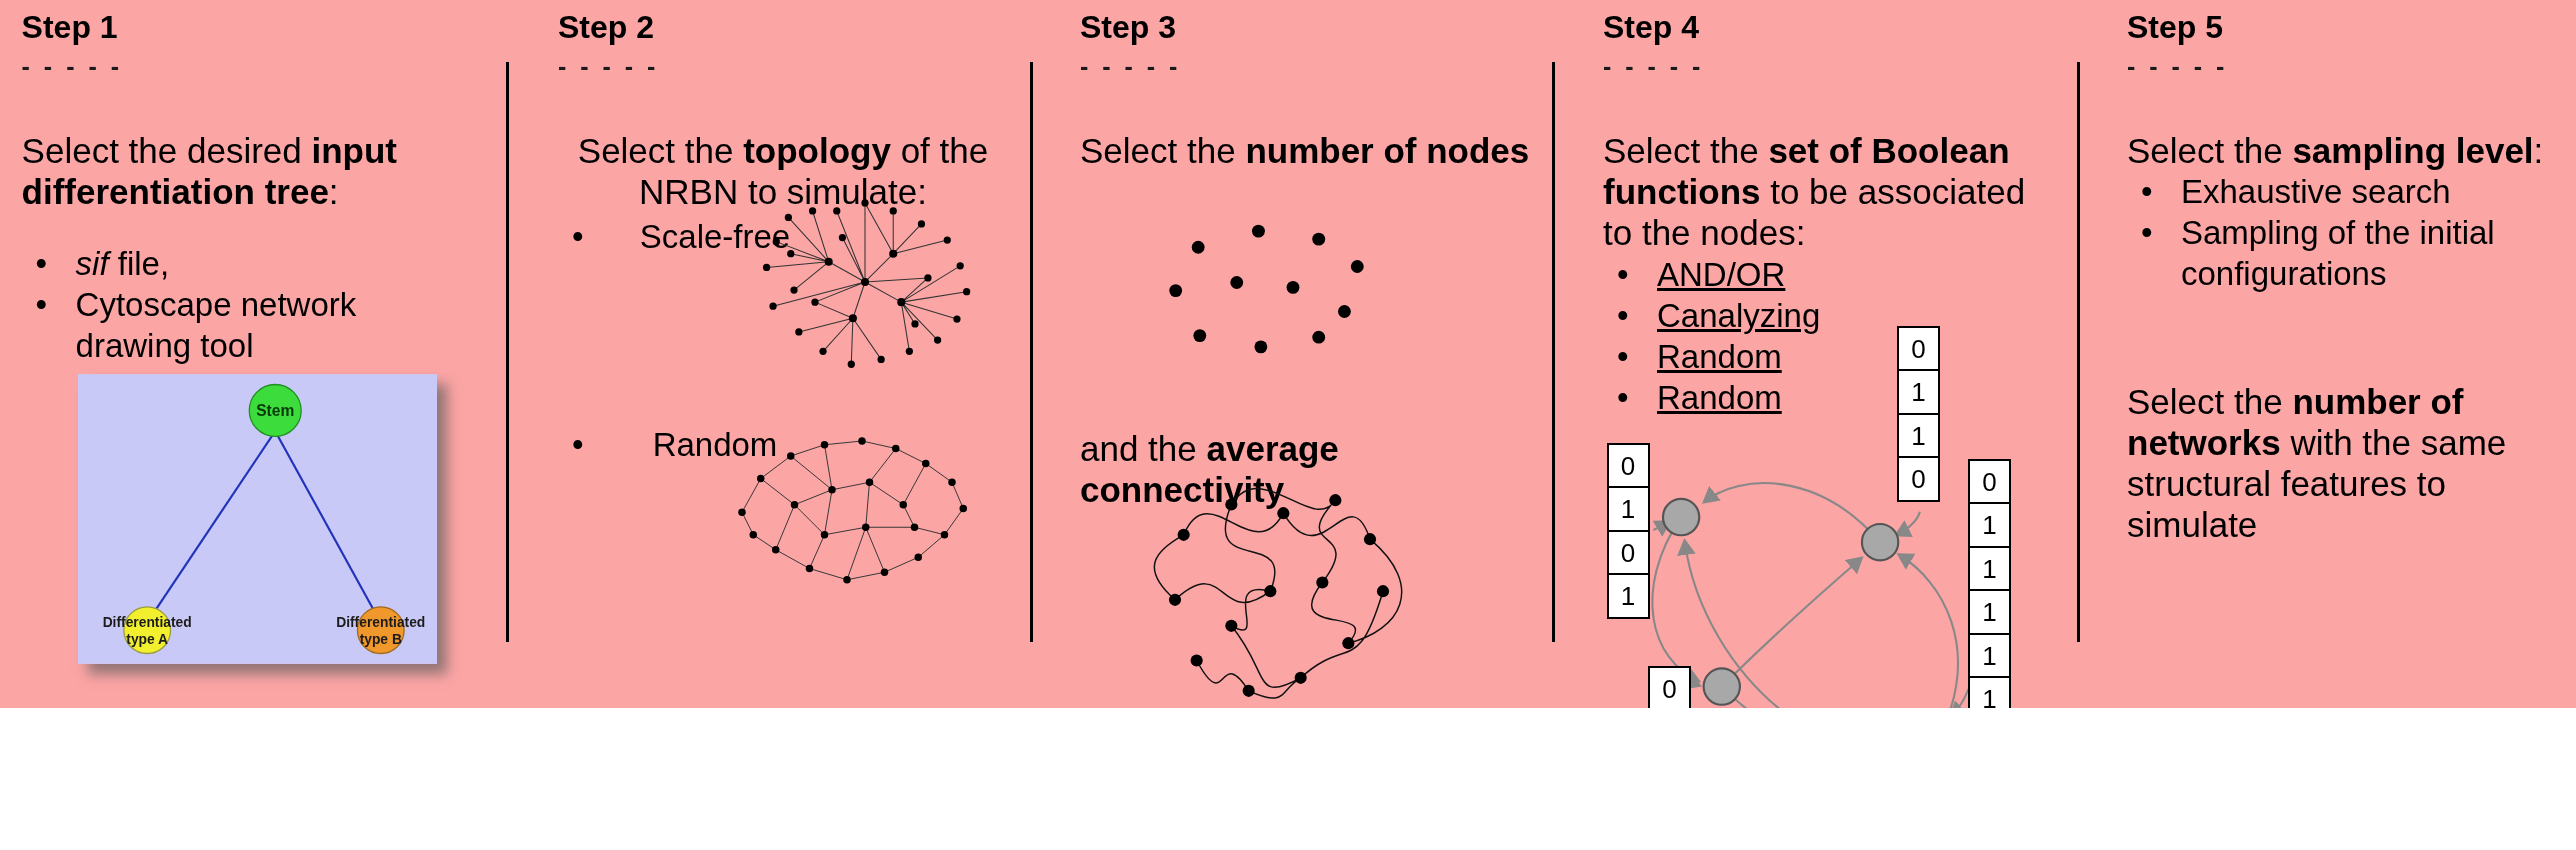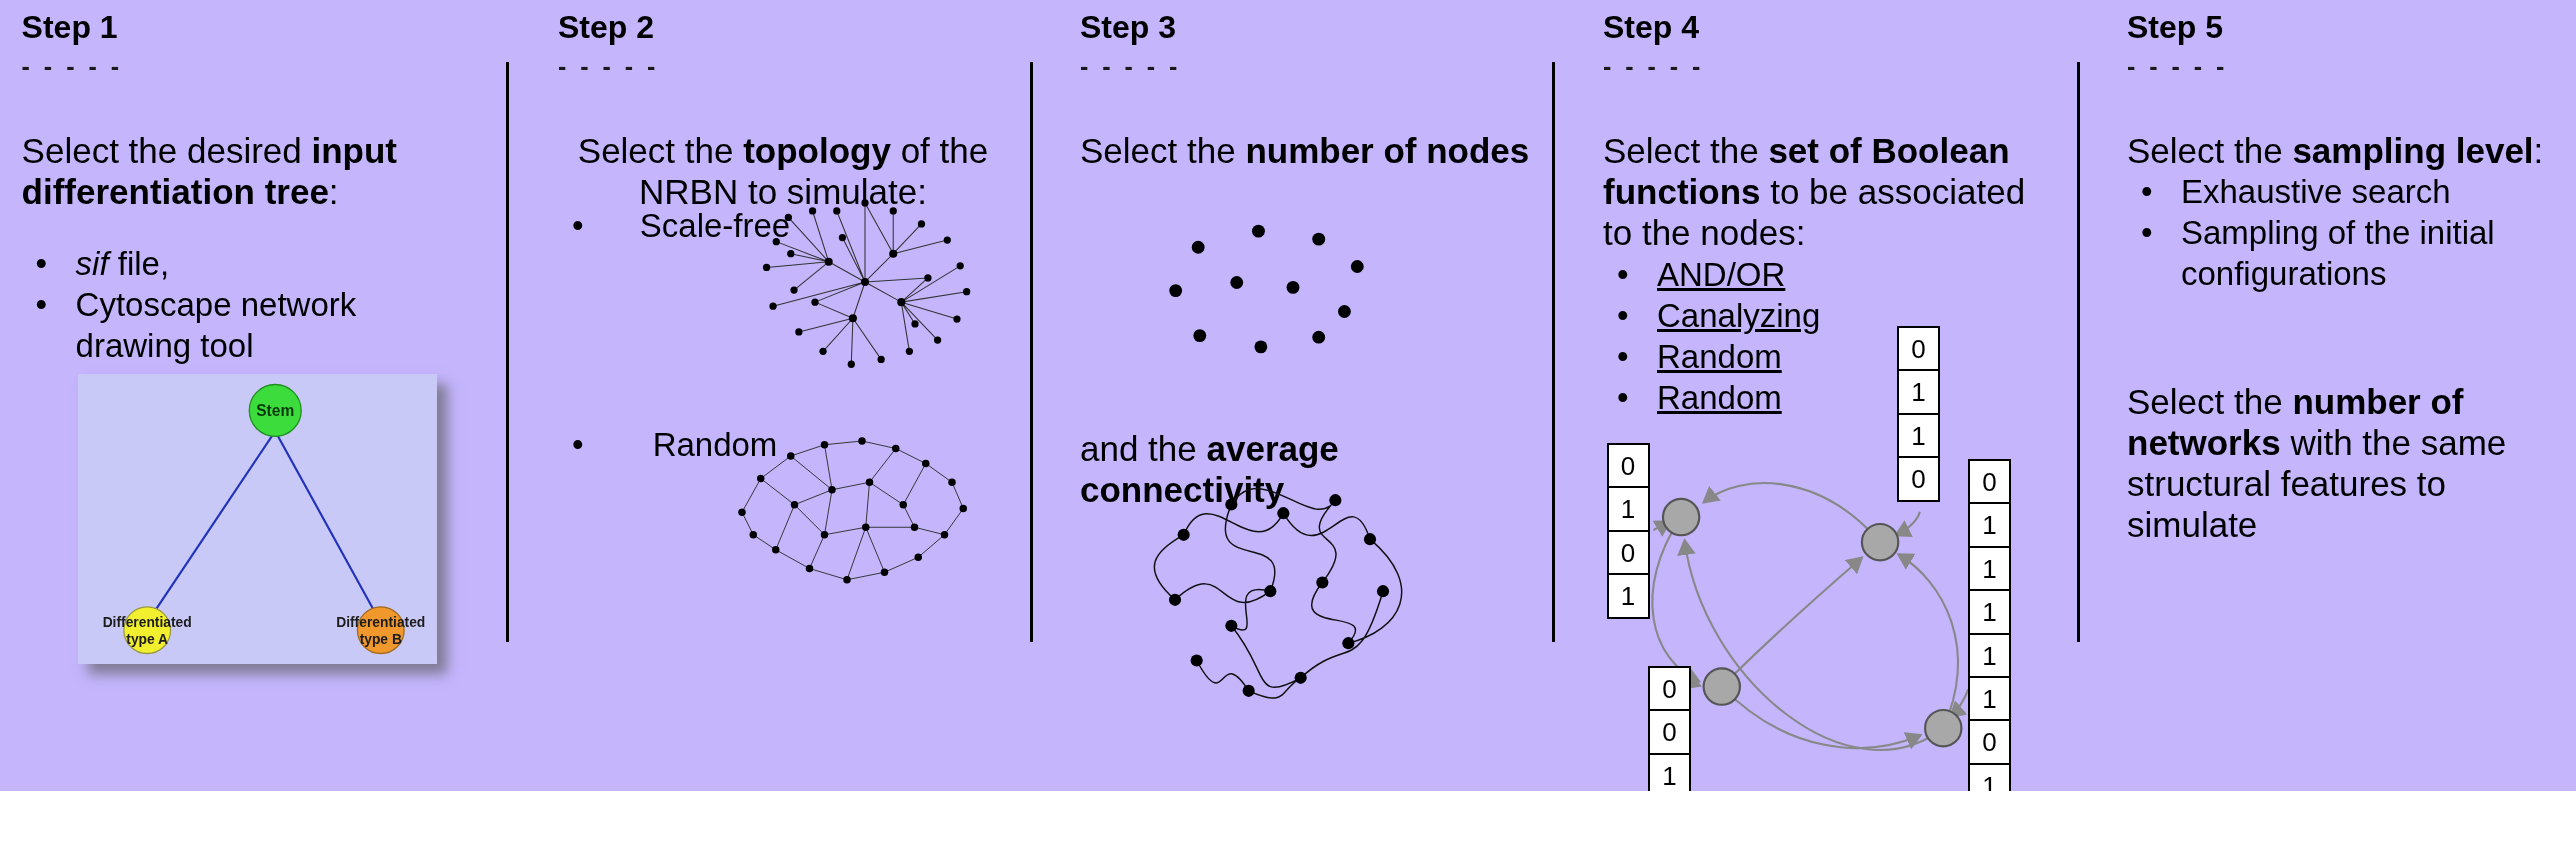--- a/index.html
+++ b/index.html
@@ -1,18 +1,18 @@
 <!DOCTYPE html>
 <html style="font-size:14px"><head>
 <meta charset="utf-8">
 <style>
   * { box-sizing: border-box; }
   html, body { margin: 0; padding: 0; background: #ffffff; }
   body { font-family: "Liberation Sans", sans-serif; color: #000; }
-  .canvas { position: relative; width: 2576px; height: 791px; background: #c4b5fd; overflow: hidden; }
+  .canvas { position: relative; width: 2576px; height: 708px; background: #fca5a5; overflow: hidden; }
   .col { position: absolute; top: 0; height: 851px; }
   .divider { position: absolute; top: 62px; height: 580px; width: 2.6px; background: #000; }
   .step-title { position: absolute; top: 8.7px; left: 0; font-size: 32px; font-weight: bold; }
   .dashes { position: absolute; top: 52px; left: 0; font-size: 25px; font-weight: bold; letter-spacing: 3.5px; color: #1a1a1a; white-space: nowrap; }
   .desc { position: absolute; left: 0; font-size: 35px; line-height: 41px; }
   .desc b { font-weight: bold; }
   .bullets { position: absolute; left: 0; font-size: 33px; line-height: 41px; }
   .bullet { position: relative; padding-left: 54px; }
   .bullet::before { content: "\2022"; position: absolute; left: 14px; top: 0; }
   .bullet i { font-style: italic; }
@@ -57,21 +57,21 @@
   </div>
 
   <div class="divider" style="left:506px;"></div>
 
   <div class="col" style="left:558px; width:467px;text-align:center;">
     <div class="step-title">Step 2</div>
     <div class="dashes">- - - - -</div>
     <div class="desc" style="top:130px; width:450px;">
       <span>Select the </span><b>topology</b><span> of the NRBN to simulate:</span>
     </div>
-    <div class="bullets" style="top:205px; width:260px;">
+    <div class="bullets" style="top:216px; width:260px;">
       <div class="bullet"><span>Scale-free</span></div>
     </div>
     <svg class="illus" style="left:186px; top:182px;" width="242" height="208" viewBox="0 0 300 230">
       <g stroke="#333" stroke-width="1.3">
         <path fill="none" d="M150,110 L105,85 M150,110 L195,135 M150,110 L135,155 M150,110 L185,75 M105,85 L40,60 M105,85 L55,30 M105,85 L85,22 M105,85 L28,92 M105,85 L58,75 M105,85 L62,120 M150,110 L115,22 M150,110 L122,55 M150,110 L150,12 M150,110 L88,135 M150,110 L36,140 M150,110 L228,105 M185,75 L185,22 M185,75 L220,38 M185,75 L252,58 M185,75 L150,12 M195,135 L268,90 M195,135 L276,122 M195,135 L264,156 M195,135 L240,182 M195,135 L205,196 M195,135 L212,162 M195,135 L228,105 M135,155 L170,206 M135,155 L133,212 M135,155 L98,196 M135,155 L68,172 M135,155 L88,135"></path>
       </g>
       <g fill="#000">
         <circle cx="150" cy="110" r="5"></circle>
           <circle cx="105" cy="85" r="5"></circle>
           <circle cx="195" cy="135" r="5"></circle>

